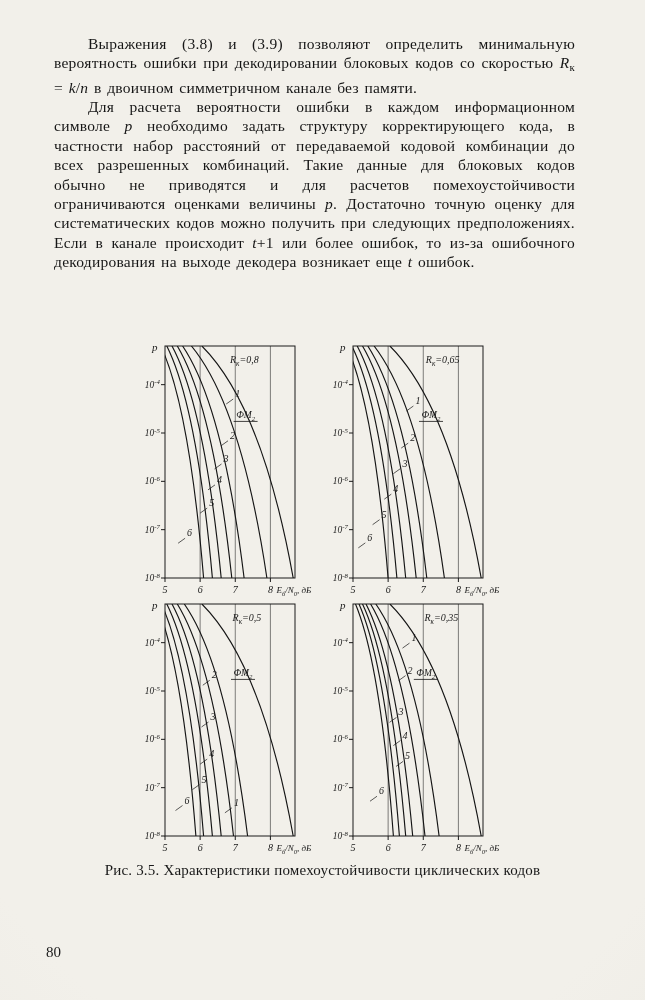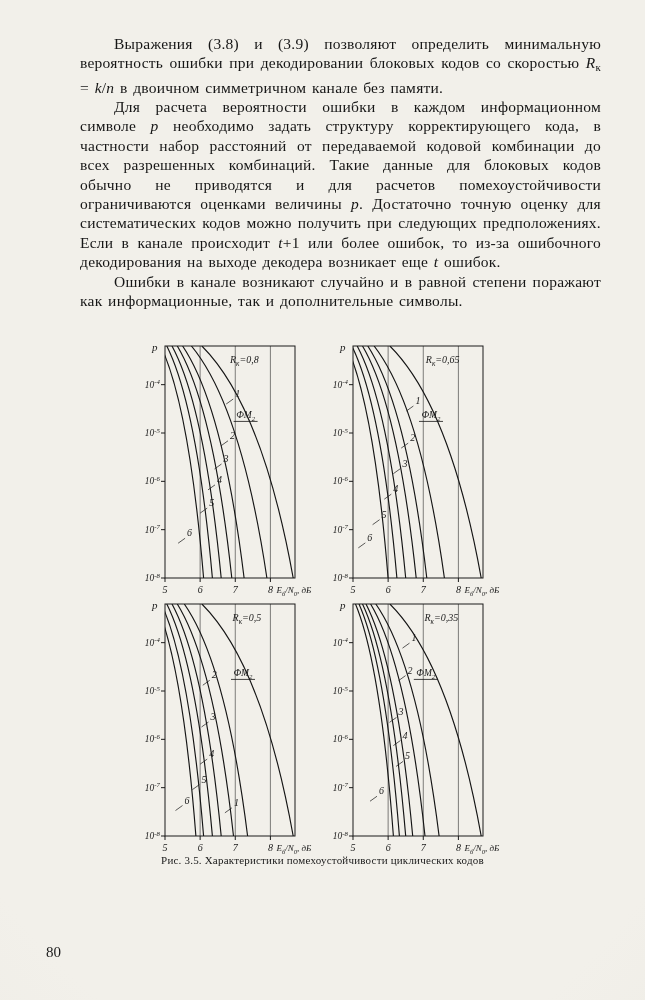--- a/index.html
+++ b/index.html
@@ -6,45 +6,44 @@
   .page{
     position:relative;
     width:645px;height:1000px;
     margin:0 auto;
     background:radial-gradient(130% 120% at 50% 42%, #f2f0ea 55%, #e9e6df 100%);
     font-family:"Liberation Serif", serif;
     color:#161616;
     overflow:hidden;
   }
   .text-block{
-    position:absolute;top:34px;left:80px;width:521px;
+    position:absolute;top:34px;left:54px;width:521px;
     font-size:15.5px;line-height:19.4px;
     text-align:justify;
     letter-spacing:0.25px;word-spacing:1.5px;
   }
   .text-block p{margin:0;text-indent:34px;}
   .figure{position:absolute;top:338px;left:0;right:0;}
   .panels{display:grid;grid-template-columns:repeat(2,184px);column-gap:4px;row-gap:0;justify-content:center;}
   .caption{
-    text-align:center;
-    font-size:11px;letter-spacing:0.2px;color:#191919;
+    margin-top:8px;text-align:center;
+    font-size:15px;letter-spacing:0.2px;color:#191919;
   }
   .page-number{position:absolute;left:46px;top:896px;font-size:15px;color:#1a1a1a;margin-top:48px;}
   svg text{font-family:"Liberation Serif", serif;font-style:italic;fill:#1b1b1b;}
   .seg-sub{font-size:0.7em;vertical-align:-0.25em;}
   .seg-i{font-style:italic;}
 </style>
 </head>
 <body>
 
 <div class="page">
   <div class="text-block">
     <p><span>Выражения (3.8) и (3.9) позволяют определить минимальную вероятность ошибки при декодировании блоковых кодов со скоростью </span><span class="seg-i">R</span><span class="seg-sub">к</span><span> = </span><span class="seg-i">k</span><span>/</span><span class="seg-i">n</span><span> в двоичном симметричном канале без памяти.</span></p>
     <p><span>Для расчета вероятности ошибки в каждом информационном символе </span><span class="seg-i">p</span><span> необходимо задать структуру корректирующего кода, в частности набор расстояний от передаваемой кодовой комбинации до всех разрешенных комбинаций. Такие данные для блоковых кодов обычно не приводятся и для расчетов помехоустойчивости ограничиваются оценками величины </span><span class="seg-i">p</span><span>. Достаточно точную оценку для систематических кодов можно получить при следующих предположениях. Если в канале происходит </span><span class="seg-i">t</span><span>+1 или более ошибок, то из-за ошибочного декодирования на выходе декодера возникает еще </span><span class="seg-i">t</span><span> ошибок.</span></p>
-    <p><span>Ошибки в канале возникают случайно и в равной степени поражают как информационные, так и дополнительные символы.</span></p>
   </div>
 
   <div class="figure">
     <div id="panels" class="panels">
         <svg width="184" height="258" viewBox="0 0 184 258">
           <defs>
             <clipPath id="clip0">
               <rect x="0" y="0" width="130" height="232"></rect>
             </clipPath>
           </defs>

